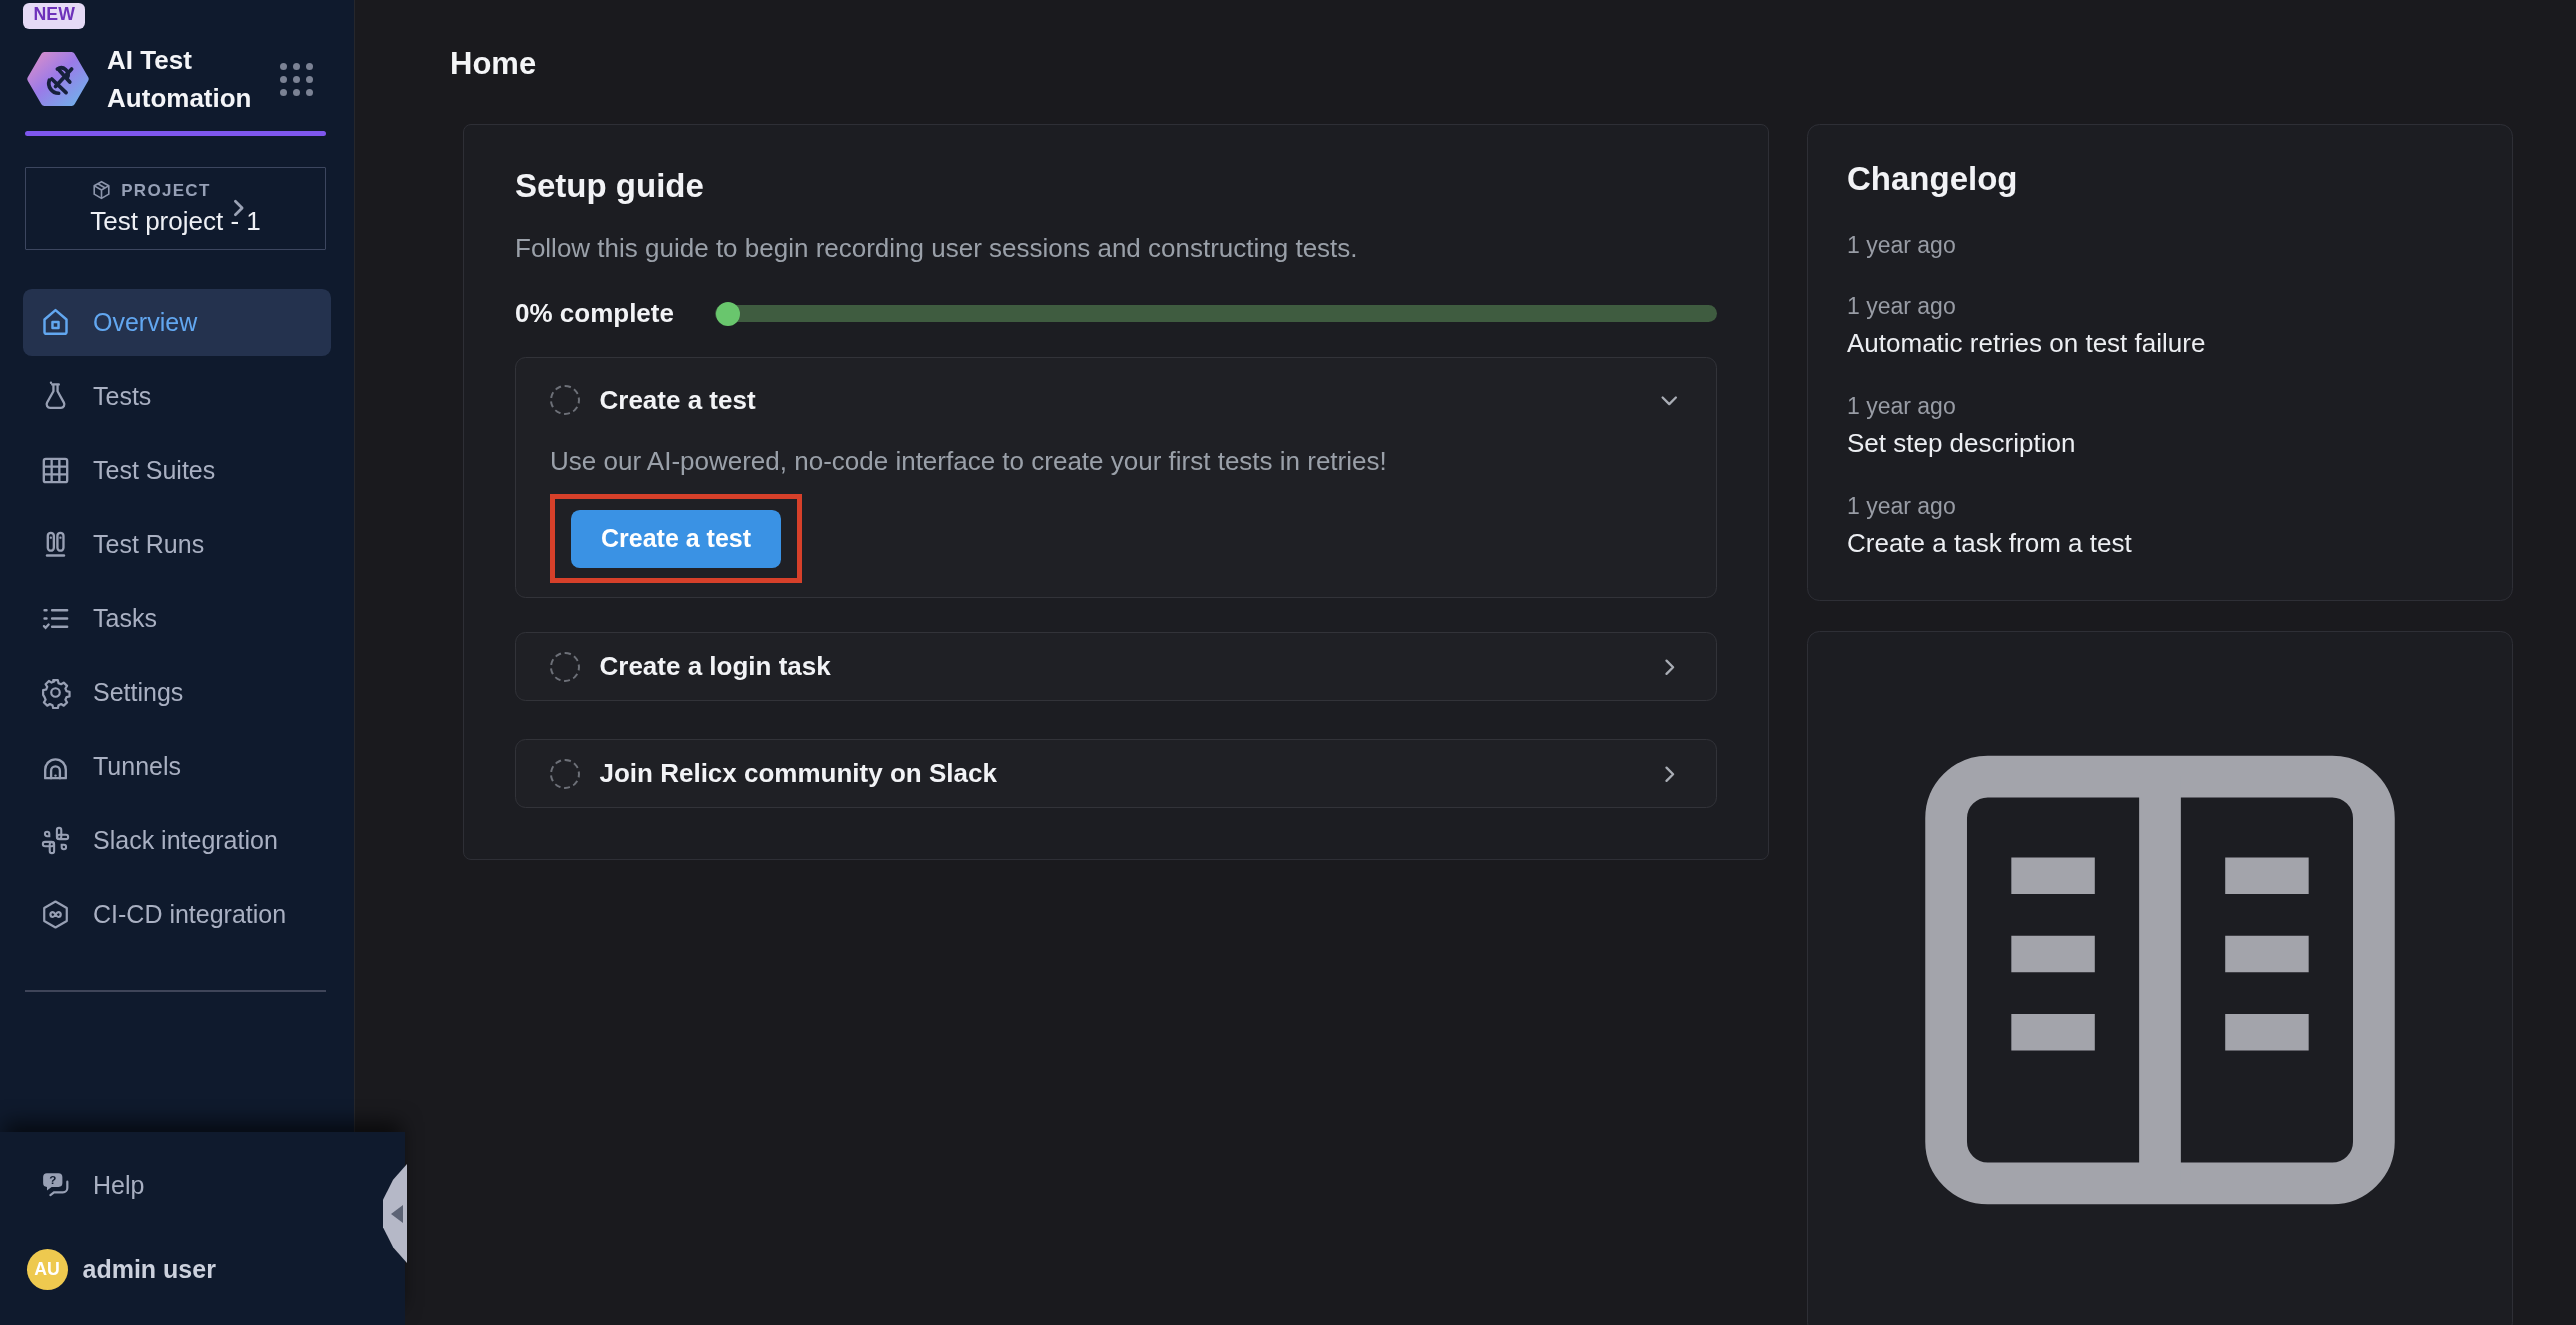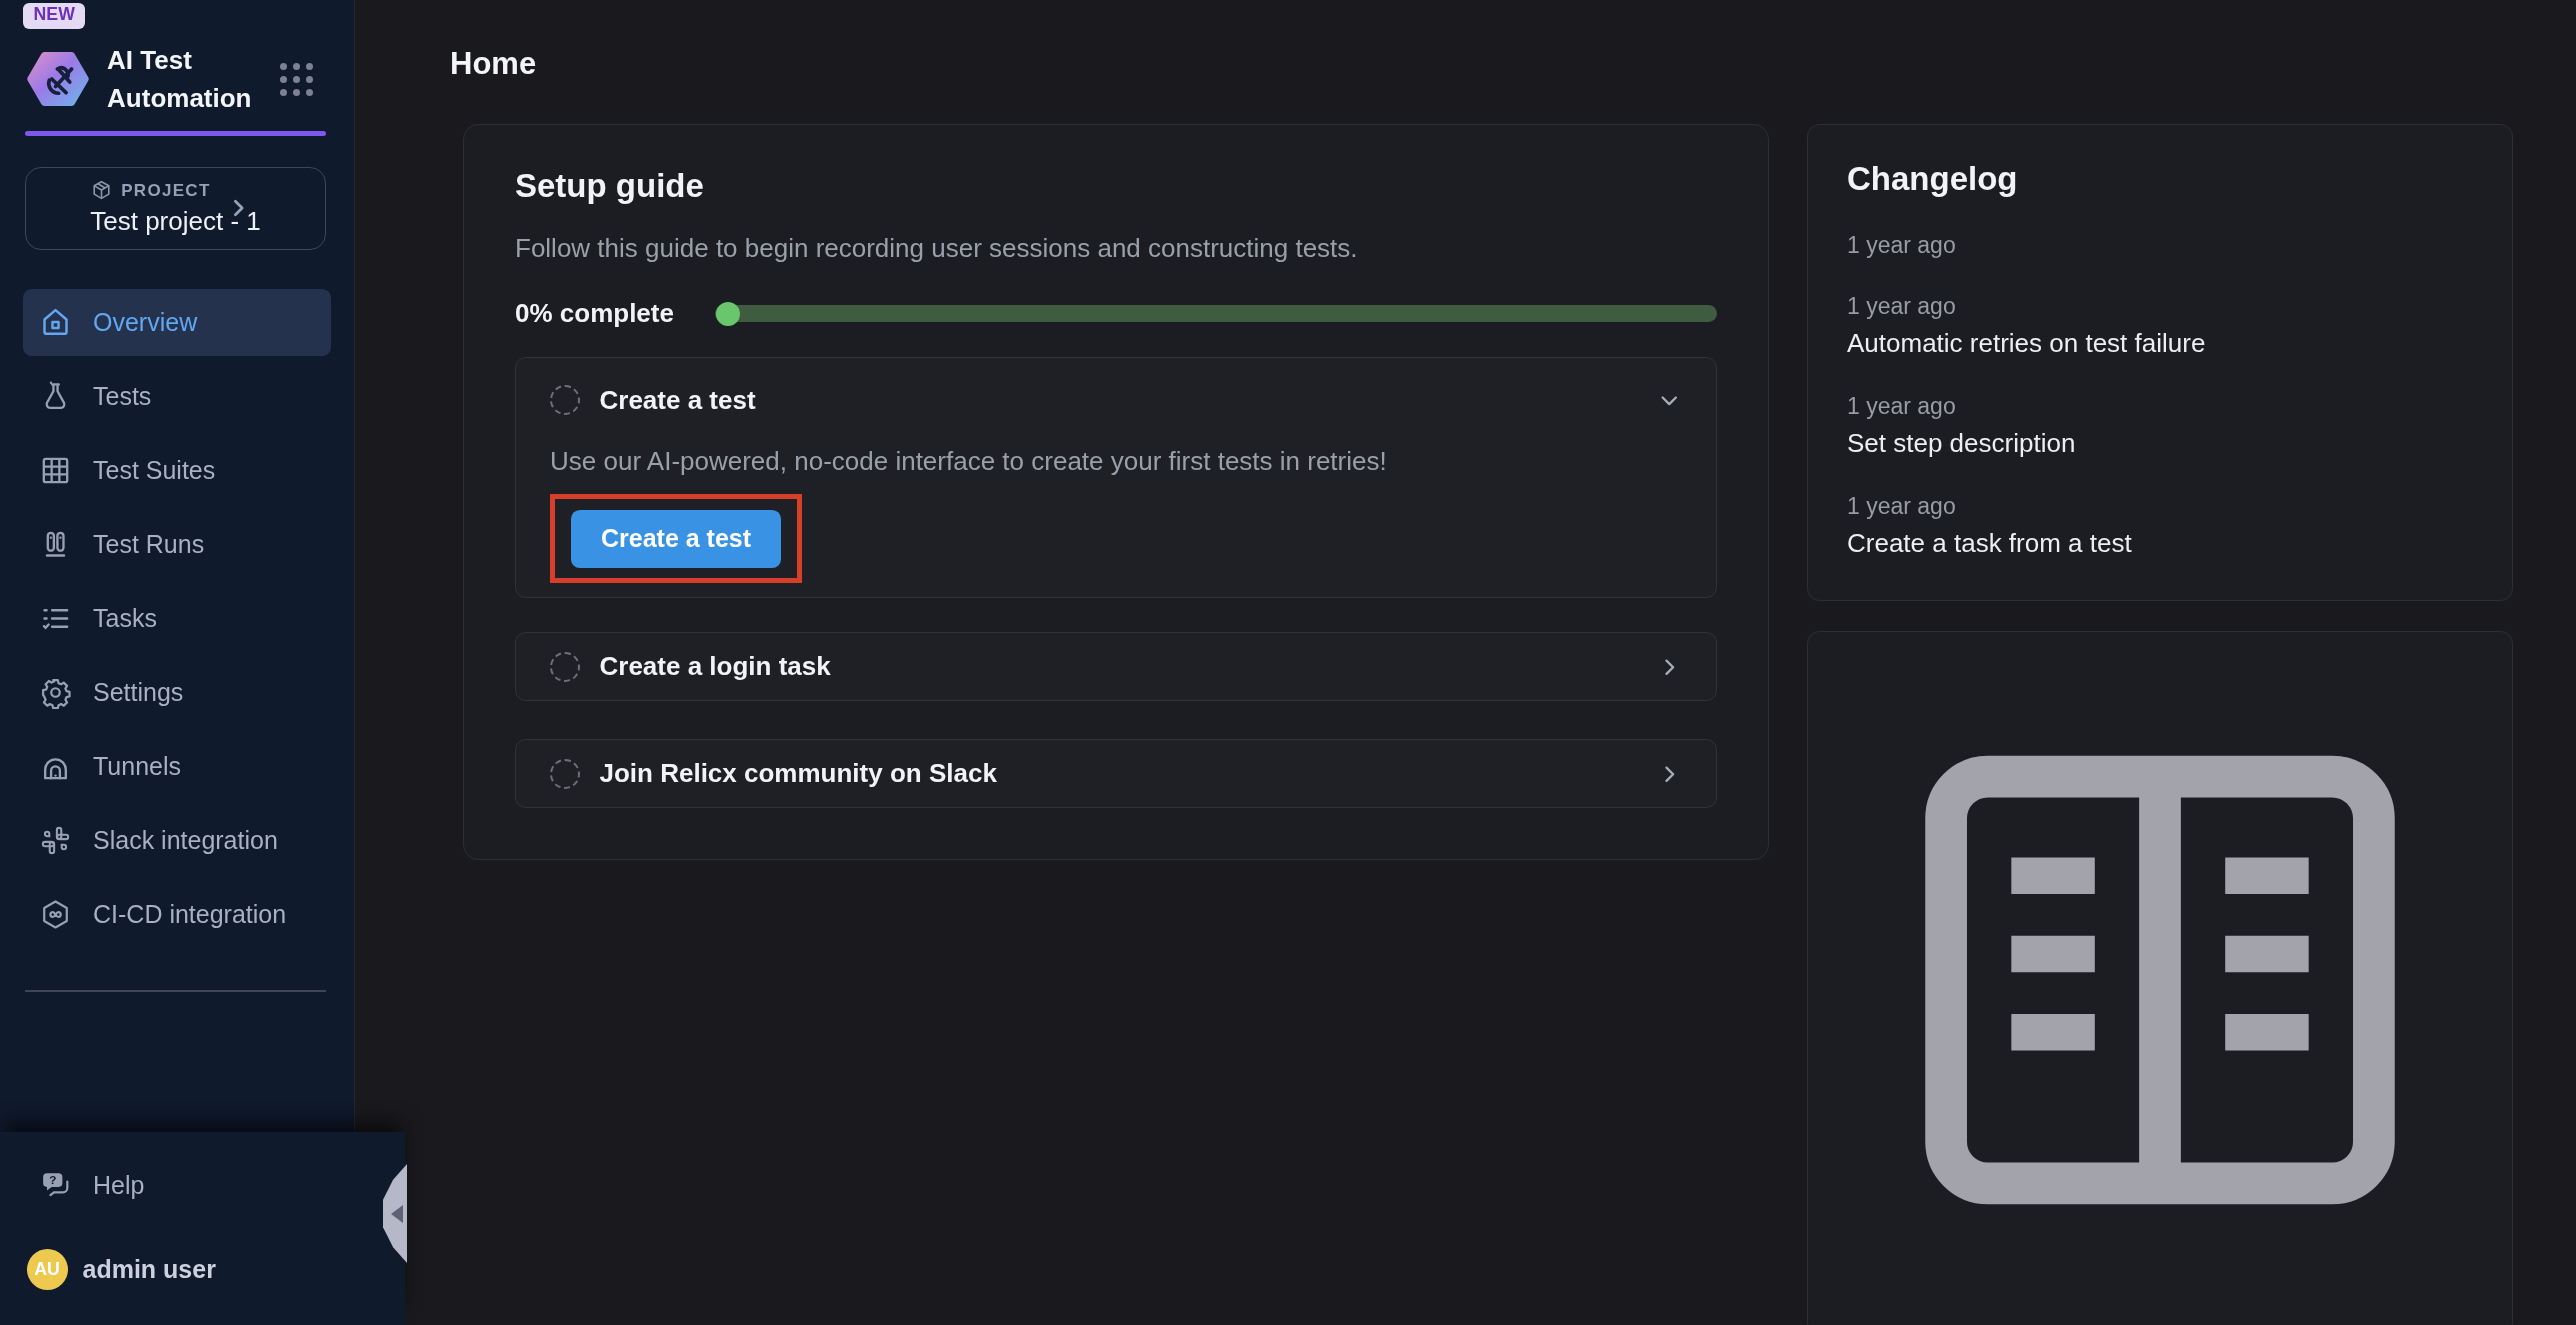--- a/index.html
+++ b/index.html
@@ -24,21 +24,21 @@
   }
   .logo-row { display: flex; align-items: center; margin: 12.4px 41px 0 27.4px; }
   .logo-mark { width: 62px; height: 64px; flex: none; }
   .app-title { flex: 1; margin-left: 17.7px; font-size: 26px; line-height: 38px; font-weight: 700; color: #f4f5f8; }
   .apps-grid { display: grid; grid-template-columns: repeat(3, 7px); grid-gap: 6.2px; cursor: pointer; }
   .apps-grid i { width: 7px; height: 7px; border-radius: 50%; background: #7b8294; }
   .brand-underline { height: 4.4px; border-radius: 2.7px; background: #7e57ee; margin: 14px 28px 0 25px; }
 
   .project-box {
     margin: 31px 28px 0 25px; height: 83px;
-    border: 1.8px solid #3c465f; border-radius: 16px;
+    border: 1.8px solid #3c465f; border-radius: 1px;
     display: flex; align-items: center; justify-content: center;
     position: relative; cursor: pointer;
   }
   .project-meta { width: max-content; }
   .project-label-row { display: flex; align-items: center; }
   .project-icon { width: 23px; height: 23px; color: #8c95ab; flex: none; }
   .project-label { margin-left: 8px; font-size: 17px; font-weight: 700; letter-spacing: 1.3px; color: #96a0b6; }
   .project-name { margin-top: 4px; font-size: 26px; color: #eef0f5; }
   .project-chevron { position: absolute; right: 74px; top: 50%; transform: translateY(-50%); width: 25px; height: 25px; color: #9aa2b5; }
 
@@ -81,21 +81,21 @@
     border-right: 12.4px solid #5c6375;
   }
 
   
   .main { position: absolute; left: 409px; top: 0; right: 0; bottom: 0; }
   .page-title { margin: 46px 0 0 41px; font-size: 31px; font-weight: 700; color: #f4f5f7; }
   .content-row { display: flex; align-items: flex-start; margin: 42px 63px 0 54px; }
 
   .setup-card {
     flex: 1; min-width: 0;
-    background: #1c1d22; border: 1.8px solid #2e2f36; border-radius: 15px;
+    background: #1c1d22; border: 1.8px solid #2e2f36; border-radius: 8px;
     padding: 42px 51px 51px;
   }
   .card-title { font-size: 33px; font-weight: 700; color: #f2f3f6; }
   .card-subtitle { margin-top: 28px; font-size: 26px; color: #9aa0a9; }
   .progress-row { display: flex; align-items: center; margin-top: 34px; }
   .progress-label { font-size: 26px; font-weight: 700; color: #f2f3f6; white-space: nowrap; }
   .progress-track { flex: 1; height: 17.7px; margin-left: 41px; background: #3f5c40; border-radius: 8.8px; position: relative; }
   .progress-fill { height: 100%; width: 0; background: #69c66d; border-radius: 8.8px; }
   .progress-dot { position: absolute; left: 0.9px; top: 50%; transform: translateY(-50%); width: 24px; height: 24px; border-radius: 50%; background: #69c66d; }
 

